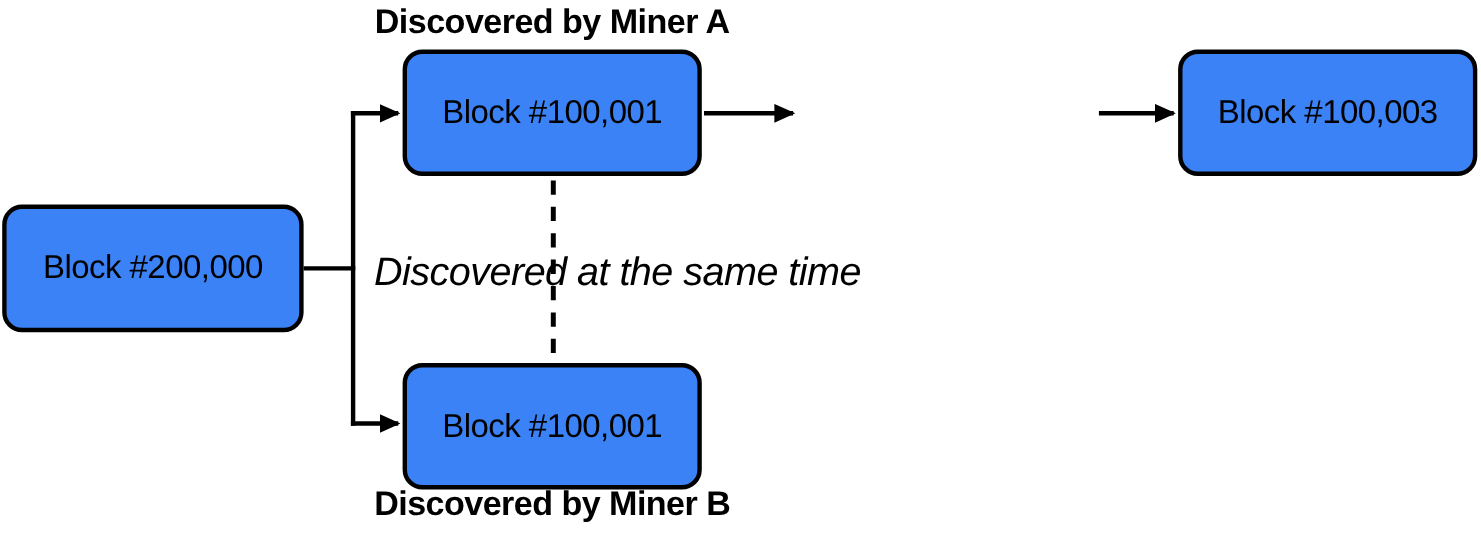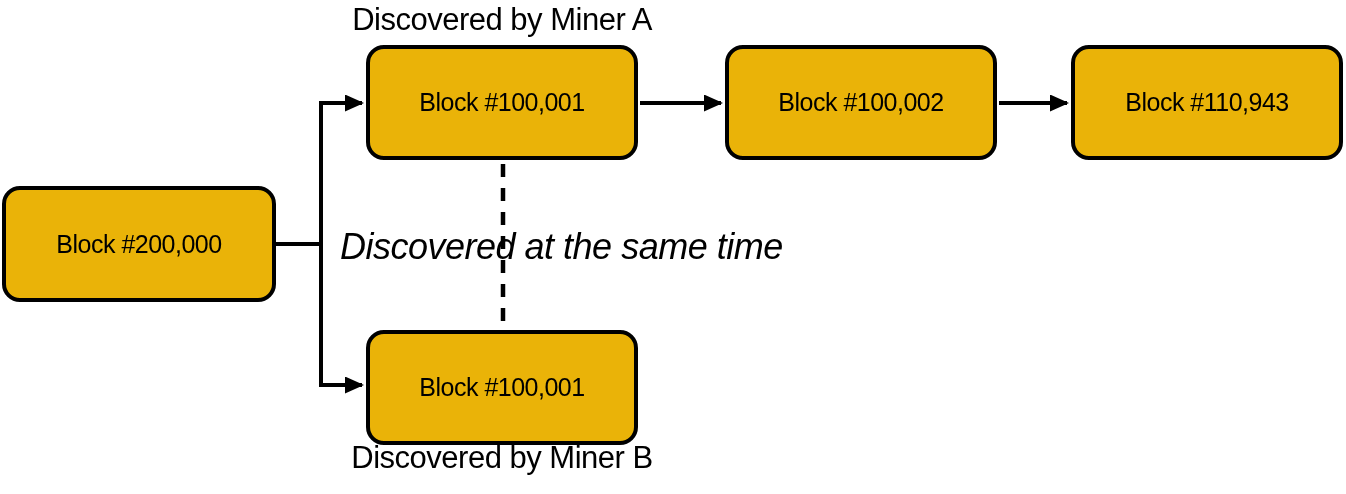--- a/index.html
+++ b/index.html
@@ -19,41 +19,41 @@
   .connectors {
     position: absolute;
     left: 0;
     top: 0;
     width: 1346px;
     height: 494px;
   }
   .block {
     position: absolute;
     box-sizing: border-box;
-    background: #eab308;
+    background: #3b82f6;
     border: 4px solid #000000;
     border-radius: 18px;
     display: flex;
     align-items: center;
     justify-content: center;
-    font-size: 25px;
+    font-size: 30px;
     letter-spacing: -0.5px;
     white-space: nowrap;
   }
   .block-100000   { left: 2px;    top: 186px; width: 274px; height: 116px; }
   .block-100001-a { left: 366px;  top: 45px;  width: 272px; height: 115px; }
   .block-100001-b { left: 366px;  top: 330px; width: 272px; height: 115px; }
   .block-100002   { left: 725px;  top: 45px;  width: 272px; height: 115px; }
   .block-100003   { left: 1071px; top: 45px;  width: 272px; height: 115px; }
   .miner-label {
     position: absolute;
     width: 340px;
     text-align: center;
     font-size: 31px;
-    font-weight: 400;
+    font-weight: 700;
     letter-spacing: -0.5px;
     white-space: nowrap;
   }
   .miner-a { left: 332px; top: 2px; }
   .miner-b { left: 332px; top: 440px; }
   .same-time-label {
     position: absolute;
     left: 340px;
     top: 226px;
     font-size: 36px;
@@ -90,21 +90,20 @@
   </svg>
 
   <div class="miner-label miner-a">Discovered by Miner A</div>
 
   <div class="block block-100000">Block #200,000</div>
 
   <div class="block block-100001-a">Block #100,001</div>
 
   <div class="block block-100001-b">Block #100,001</div>
 
-  <div class="block block-100002">Block #100,002</div>
 
-  <div class="block block-100003">Block #110,943</div>
+  <div class="block block-100003">Block #100,003</div>
 
   <div class="same-time-label">Discovered at the same time</div>
 
   <div class="miner-label miner-b">Discovered by Miner B</div>
 
 </div>
 
 </body></html>

